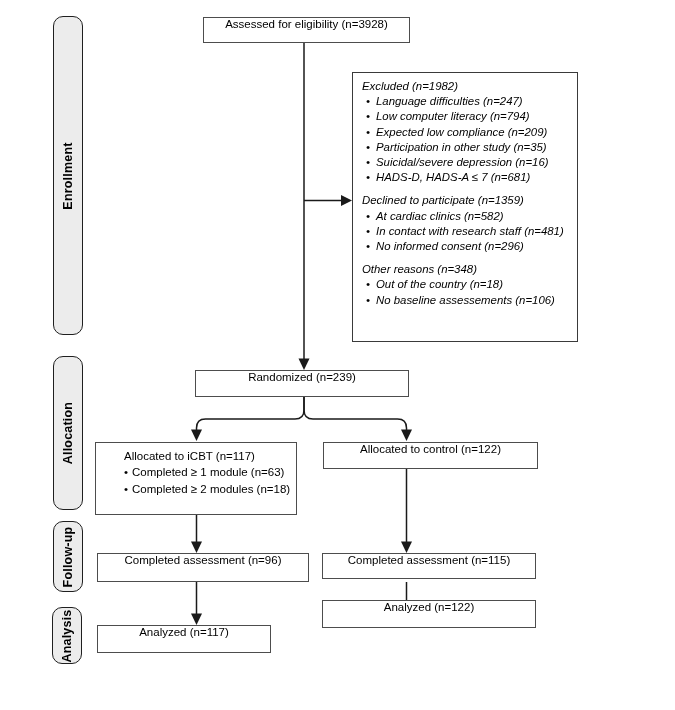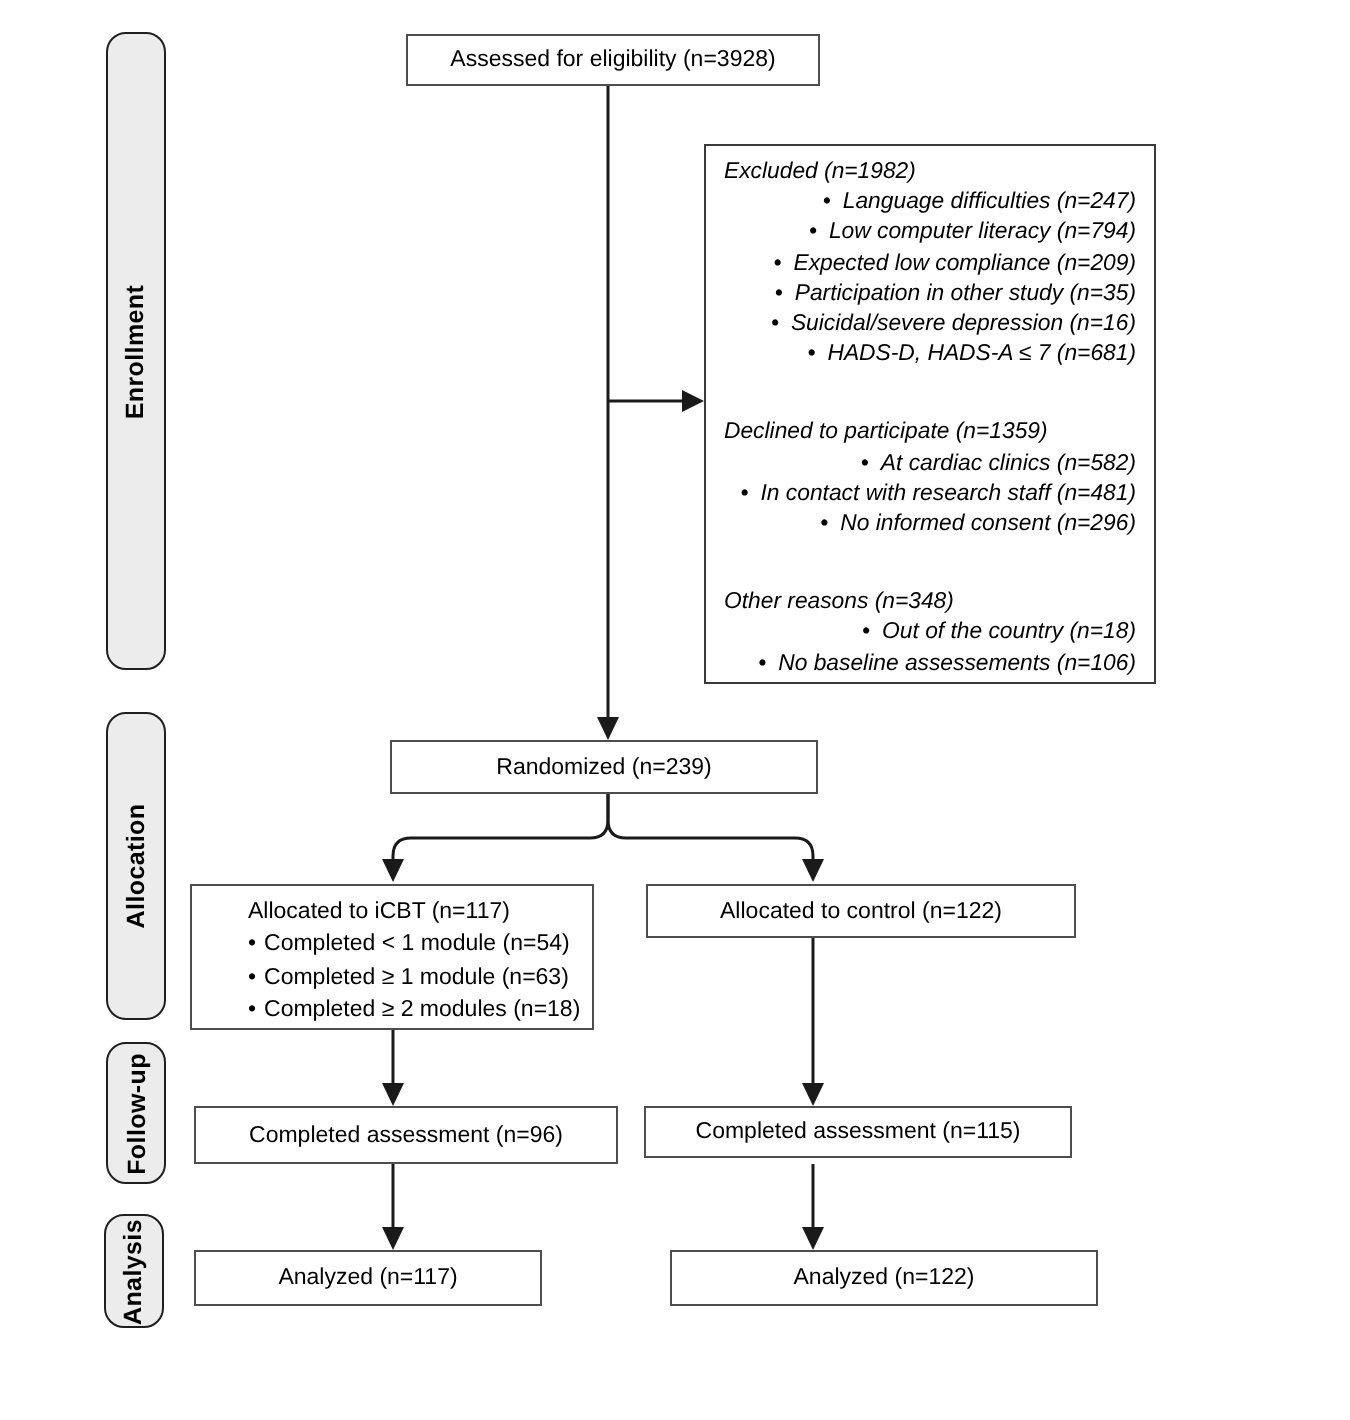--- a/index.html
+++ b/index.html
@@ -7,29 +7,29 @@
     position:relative; width:675px; height:710px; background:#ffffff;
     font-family:"Liberation Sans", sans-serif; color:#000;
     overflow:hidden;
   }
   svg.connectors { position:absolute; left:0; top:0; width:675px; height:710px; }
 
   .box {
     position:absolute; box-sizing:border-box; background:#ffffff;
     border:1.5px solid #4d4d4d; font-size:11.5px; color:#000;
   }
-  .box.center { display:flex; align-items:center; justify-content:center; text-align:center; }
+  .box.center { display:flex; justify-content:center; text-align:center; }
 
   .multi { padding:5px 9px; line-height:16.4px; }
   .multi .bullet-row { white-space:nowrap; }
   .multi .bullet { margin-right:4px; }
 
   .excl { padding:6px 9px; line-height:15.2px; font-size:11.4px; border-color:#3a3a3a;font-style:italic; }
-  .excl .section + .section { margin-top:24px; }
-  .excl .bullet-row { padding-left:4px; white-space:nowrap;text-align:right; }
+  .excl .section + .section { margin-top:8px; }
+  .excl .bullet-row { padding-left:4px; white-space:nowrap; }
   .excl .bullet { margin-right:6px; }
 
   .stage {
     position:absolute; box-sizing:border-box; background:#ececec;
     border:1.6px solid #1f1f1f; border-radius:10px;
     display:flex; align-items:center; justify-content:center;
   }
   .stage .stage-text {
     transform:rotate(-90deg); white-space:nowrap;
     font-weight:bold; font-size:12.5px; letter-spacing:0.2px;
@@ -102,36 +102,35 @@
       <div class="bullet-row"><span class="bullet">•</span><span>No baseline assessements (n=106)</span></div>
     </div>
   </div>
 
   <div class="box center" style="left:195px; top:370px; width:214px; height:27px;">
     <span>Randomized (n=239)</span>
   </div>
 
   <div class="box multi" style="left:95px; top:442px; width:202px; height:73px;padding-left:28px;">
     <div>Allocated to iCBT (n=117)</div>
-    <div class="bullet-row"><span class="bullet">•</span><span>Completed &lt; 1 module (n=54)</span></div>
     <div class="bullet-row"><span class="bullet">•</span><span>Completed ≥ 1 module (n=63)</span></div>
     <div class="bullet-row"><span class="bullet">•</span><span>Completed ≥ 2 modules (n=18)</span></div>
   </div>
 
   <div class="box center" style="left:323px; top:442px; width:215px; height:27px;">
     <span>Allocated to control (n=122)</span>
   </div>
 
   <div class="box center" style="left:97px; top:553px; width:212px; height:29px;">
     <span>Completed assessment (n=96)</span>
   </div>
   <div class="box center" style="left:322px; top:553px; width:214px; height:26px;">
     <span>Completed assessment (n=115)</span>
   </div>
 
   <div class="box center" style="left:97px; top:625px; width:174px; height:28px;">
     <span>Analyzed (n=117)</span>
   </div>
-  <div class="box center" style="left:322px; top:625px; width:214px; height:28px;margin-left:13px;">
+  <div class="box center" style="left:322px; top:600px; width:214px; height:28px;">
     <span>Analyzed (n=122)</span>
   </div>
 
 </div>
 
 </body></html>

